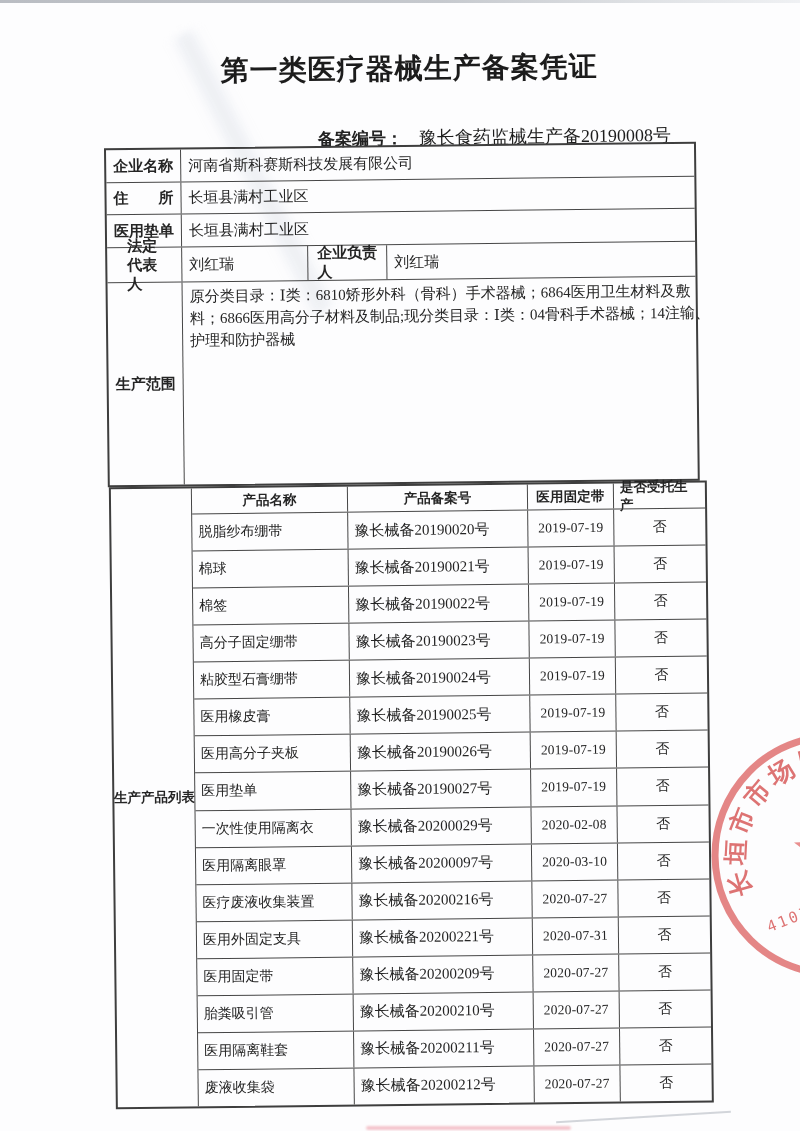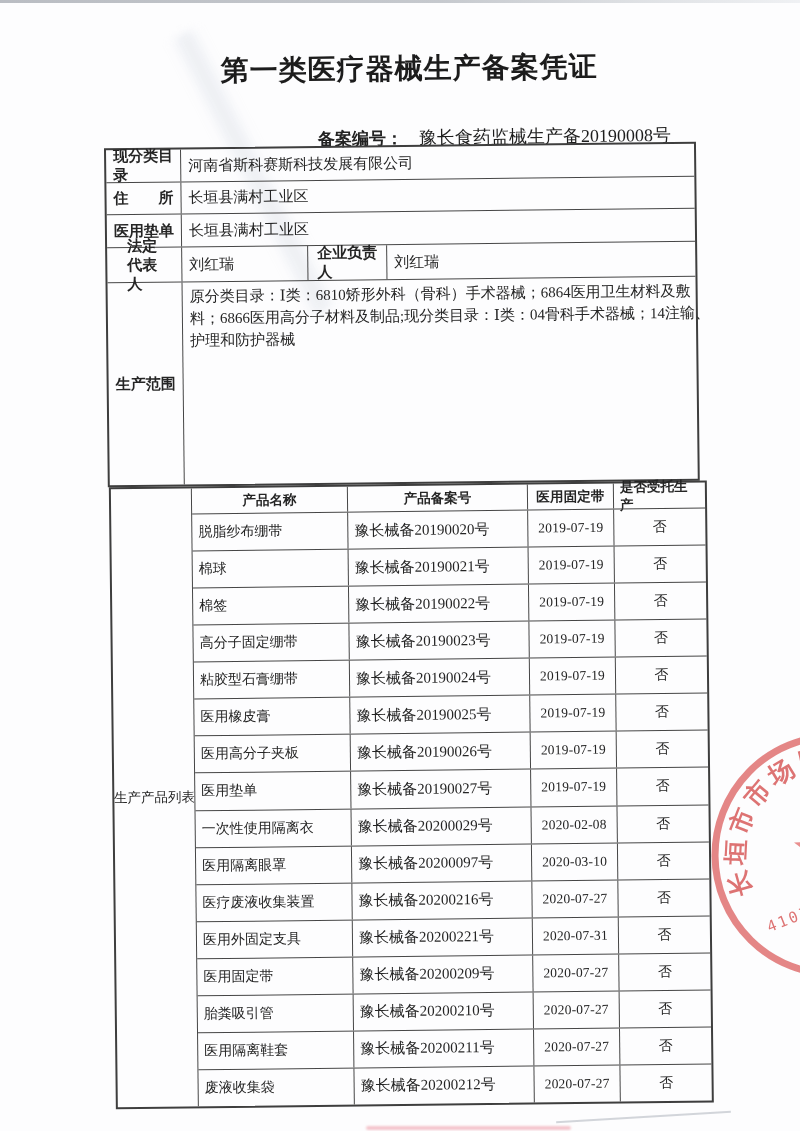--- a/index.html
+++ b/index.html
@@ -45,21 +45,21 @@
   .w-l2{width:79px;flex:none;}
   .scope-row{height:203px;}
   .scope-cell{align-items:flex-start;overflow:visible;}
   .scope-text{width:528px;margin-right:-22px;line-height:22px;padding-top:1px;}
 
   
   .prod-table{position:absolute;left:104px;top:484px;width:598px;height:622px;
     border:2px solid #3e3e3e;box-sizing:border-box;display:flex;}
   .side-col{width:80px;flex:none;display:flex;align-items:center;justify-content:center;
     box-sizing:border-box;}
-  .side-label{font-weight:400;font-size:13.5px;white-space:nowrap;}
+  .side-label{font-weight:700;font-size:13.5px;white-space:nowrap;}
   .grid-col{flex:1;display:flex;flex-direction:column;border-left:1.5px solid #464646;box-sizing:border-box;}
   .prow{display:flex;flex:1;border-top:1.5px solid #464646;box-sizing:border-box;}
   .prow.head{flex:none;height:25px;border-top:none;}
   .pcell{box-sizing:border-box;border-left:1.5px solid #464646;display:flex;align-items:center;
     font-family:"Liberation Serif","DejaVu Serif",serif;font-size:14px;padding:0 6px;}
   .pcell:first-child{border-left:none;}
   .c-name{width:155px;flex:none;justify-content:flex-start;}
   .c-reg{width:180px;flex:none;justify-content:flex-start;font-size:15px;white-space:nowrap;}
   .c-date{width:86px;flex:none;justify-content:center;font-size:13.5px;letter-spacing:.2px;}
   .c-cons{flex:1;justify-content:center;}
@@ -82,21 +82,21 @@
 
   <div class="doc-title">第一类医疗器械生产备案凭证</div>
 
   <div class="record-line">
     <span class="record-label">备案编号：</span>
     <span class="record-no">豫长食药监械生产备20190008号</span>
   </div>
 
   <div class="info-table">
     <div class="irow" style="height:32px">
-      <div class="icell ilabel w-label">现分类目录</div>
+      <div class="icell ilabel w-label">企业名称</div>
       <div class="icell w-fill">河南省斯科赛斯科技发展有限公司</div>
     </div>
     <div class="irow" style="height:32px">
       <div class="icell ilabel w-label">住　　所</div>
       <div class="icell w-fill">长垣县满村工业区</div>
     </div>
     <div class="irow" style="height:33px">
       <div class="icell ilabel w-label">医用垫单</div>
       <div class="icell w-fill">长垣县满村工业区</div>
     </div>

